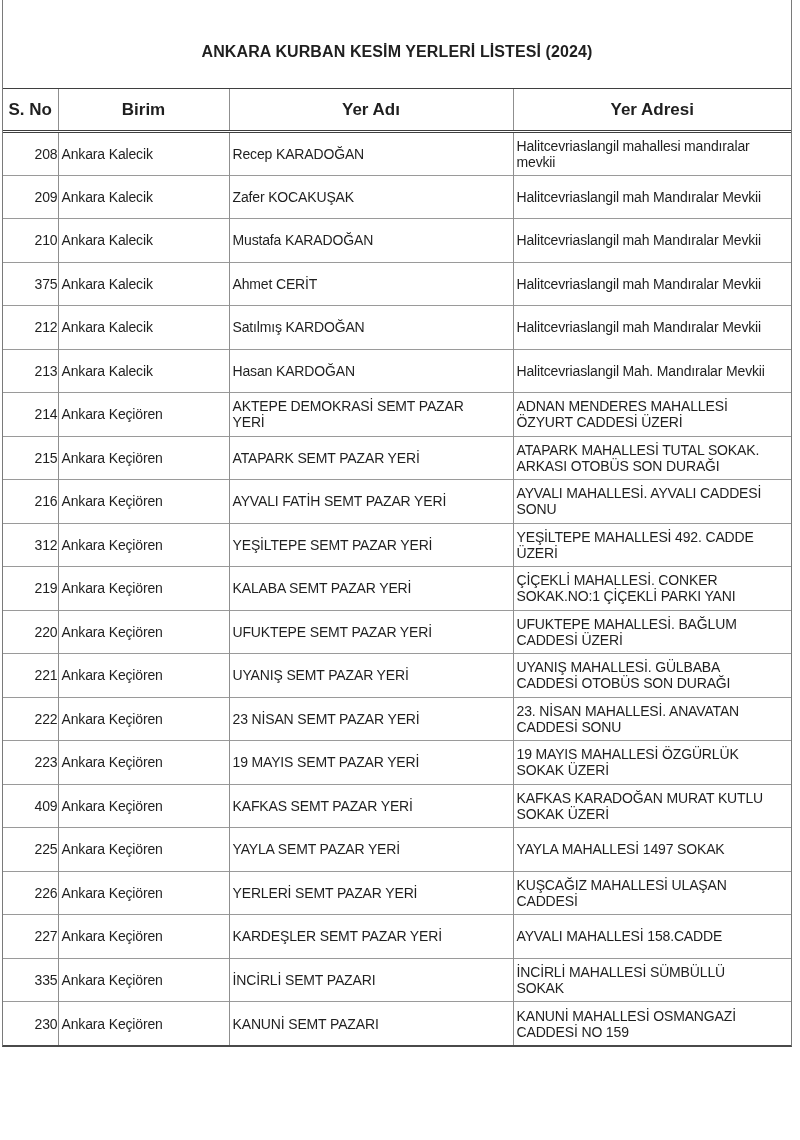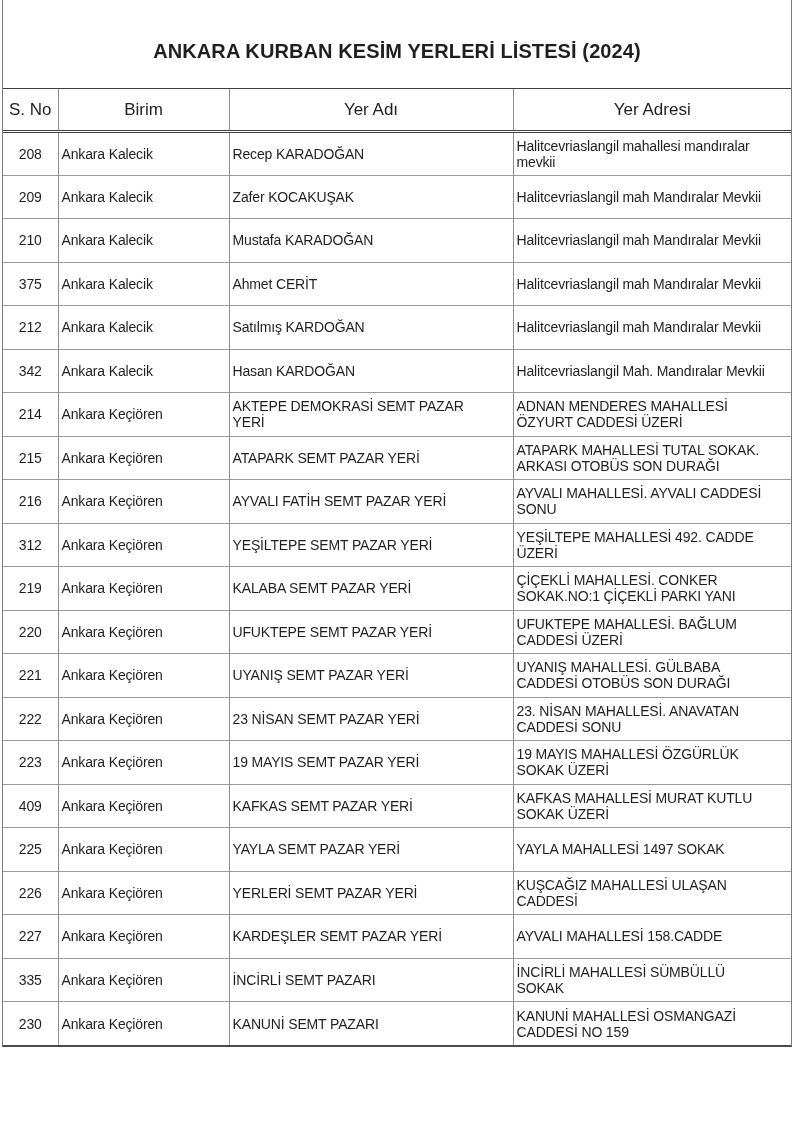--- a/index.html
+++ b/index.html
@@ -25,35 +25,35 @@
     border-left: 1px solid #7a7a7a;
     border-right: 1px solid #7a7a7a;
     border-bottom: 2px solid #4a4a4a;
   }
   .title-block {
     box-sizing: border-box;
     height: 88px;
     display: flex;
     align-items: center;
     justify-content: center;
-    font-size: 20px;
+    font-size: 16px;
     font-weight: bold;
     letter-spacing: 0.1px;
     padding-top: 15px;
   }
   table.list {
     border-collapse: collapse;
     table-layout: fixed;
     width: 100%;
   }
   table.list thead th {
     border-top: 1px solid #3f3f3f;
     border-bottom: 3px double #3f3f3f;
     font-size: 17px;
-    font-weight: normal;
+    font-weight: bold;
     text-align: center;
     height: 41px;
     padding: 0;
   }
   table.list th + th,
   table.list td + td {
     border-left: 1px solid #8f8f8f;
   }
   table.list tbody td {
     border-top: 1px solid #9a9a9a;
@@ -62,21 +62,21 @@
     line-height: 16px;
     letter-spacing: -0.15px;
     padding: 2px 1px 2px 3px;
     white-space: pre-line;
     overflow: hidden;
   }
   table.list tbody tr {
     height: 43.5px;
   }
   table.list tbody td.sno {
-    text-align: center;
+    text-align: right;
     white-space: normal;
     padding: 2px 0;
   }
 </style>
 </head>
 <body>
 
 <div class="page">
   <div class="sheet">
 
@@ -123,21 +123,21 @@
             <td class="cell">Ahmet CERİT</td>
             <td class="cell">Halitcevriaslangil mah Mandıralar Mevkii</td>
           </tr>
           <tr>
             <td class="sno">212</td>
             <td class="cell">Ankara Kalecik</td>
             <td class="cell">Satılmış KARDOĞAN</td>
             <td class="cell">Halitcevriaslangil mah Mandıralar Mevkii</td>
           </tr>
           <tr>
-            <td class="sno">342</td>
+            <td class="sno">213</td>
             <td class="cell">Ankara Kalecik</td>
             <td class="cell">Hasan KARDOĞAN</td>
             <td class="cell">Halitcevriaslangil Mah. Mandıralar Mevkii</td>
           </tr>
           <tr>
             <td class="sno">214</td>
             <td class="cell">Ankara Keçiören</td>
             <td class="cell">AKTEPE DEMOKRASİ SEMT PAZAR
 YERİ</td>
             <td class="cell">ADNAN MENDERES MAHALLESİ
@@ -196,21 +196,21 @@
             <td class="sno">223</td>
             <td class="cell">Ankara Keçiören</td>
             <td class="cell">19 MAYIS SEMT PAZAR YERİ</td>
             <td class="cell">19 MAYIS MAHALLESİ ÖZGÜRLÜK
 SOKAK ÜZERİ</td>
           </tr>
           <tr>
             <td class="sno">409</td>
             <td class="cell">Ankara Keçiören</td>
             <td class="cell">KAFKAS SEMT PAZAR YERİ</td>
-            <td class="cell">KAFKAS MAHALLESİ MURAT KUTLU
+            <td class="cell">KAFKAS KARADOĞAN MURAT KUTLU
 SOKAK ÜZERİ</td>
           </tr>
           <tr>
             <td class="sno">225</td>
             <td class="cell">Ankara Keçiören</td>
             <td class="cell">YAYLA SEMT PAZAR YERİ</td>
             <td class="cell">YAYLA MAHALLESİ 1497 SOKAK</td>
           </tr>
           <tr>
             <td class="sno">226</td>

